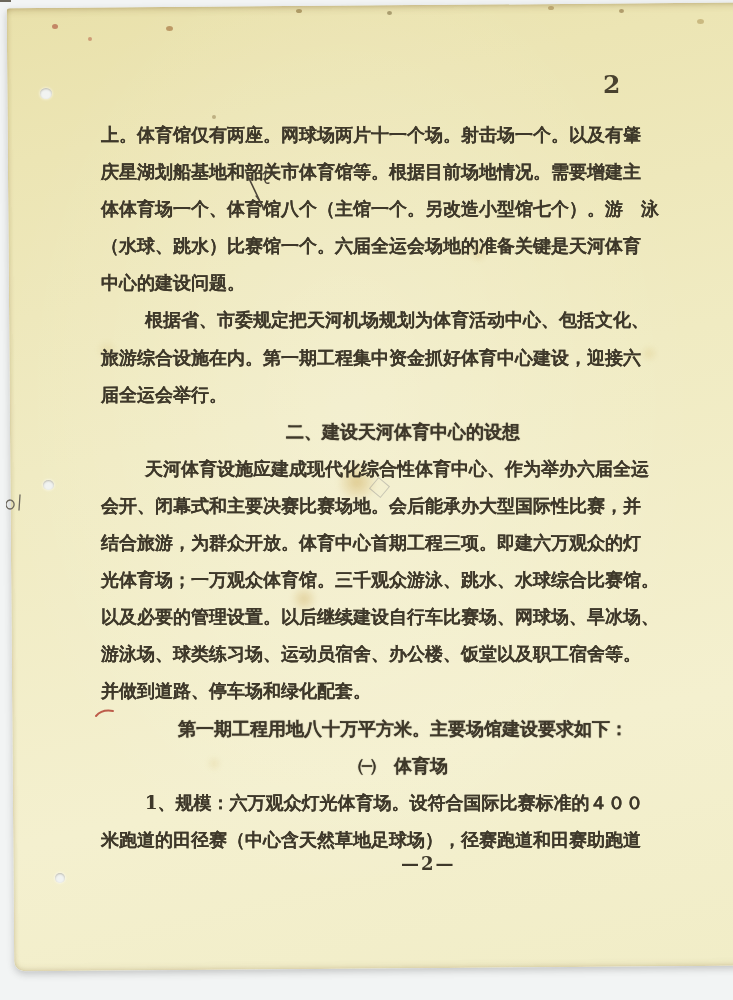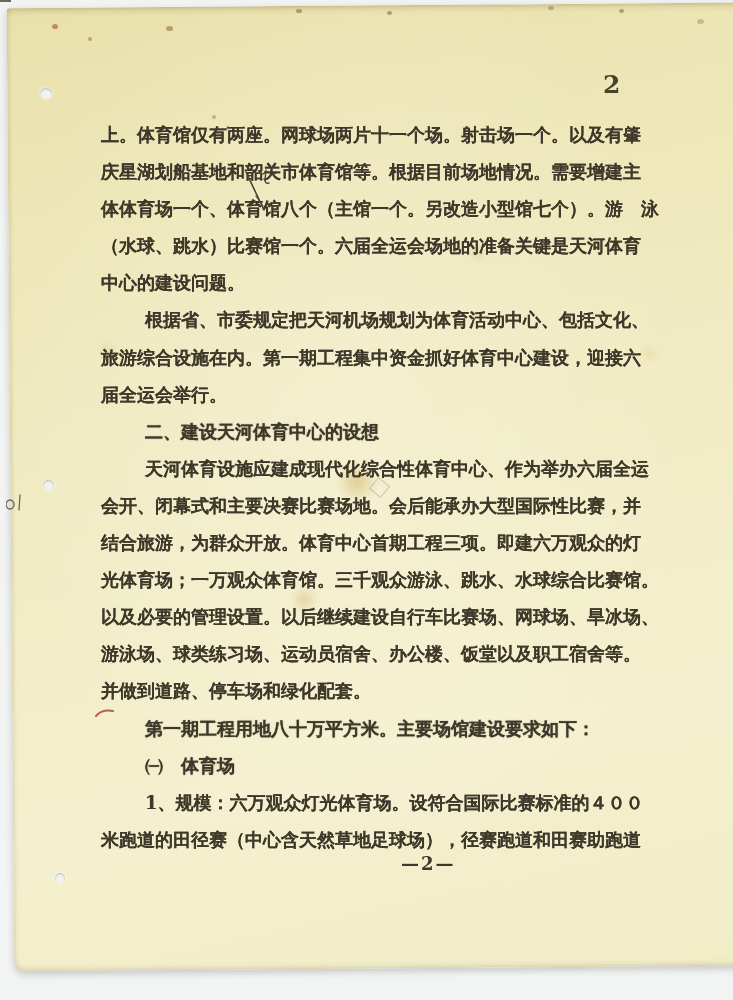--- a/index.html
+++ b/index.html
@@ -26,21 +26,21 @@
     position:absolute;left:603px;top:70px;
     font-size:25px;font-weight:600;color:#49422f;letter-spacing:1px;
   }
   .text-block{
     position:absolute;left:101px;top:116px;width:560px;
     font-size:18px;line-height:37.1px;color:#3e382a;
     font-weight:600;white-space:pre;
     text-shadow:0 0 0.6px rgba(62,56,42,0.85);
   }
   .tline{height:37.1px;}
-  .tline.bold{font-weight:700;text-shadow:0 0 1px rgba(55,48,34,0.9);}
+  .tline.bold{font-weight:700;text-shadow:0 0 1px rgba(55,48,34,0.9);text-align:center;}
   .footer-num{
     position:absolute;left:401px;top:853px;
     font-size:18px;font-weight:600;color:#3e382a;letter-spacing:2px;
   }
   .pinhole{position:absolute;border-radius:50%;background:#f1f3f1;
     box-shadow:inset 0 1px 2px rgba(90,80,50,0.35),0 0 3px rgba(255,255,255,0.9);}
   .pinhole.p1{left:40px;top:88px;width:12px;height:11px;}
   .pinhole.p2{left:43px;top:480px;width:11px;height:10px;}
   .pinhole.p3{left:55px;top:873px;width:10px;height:10px;}
   .stain{position:absolute;border-radius:50%;filter:blur(2px);pointer-events:none;}

